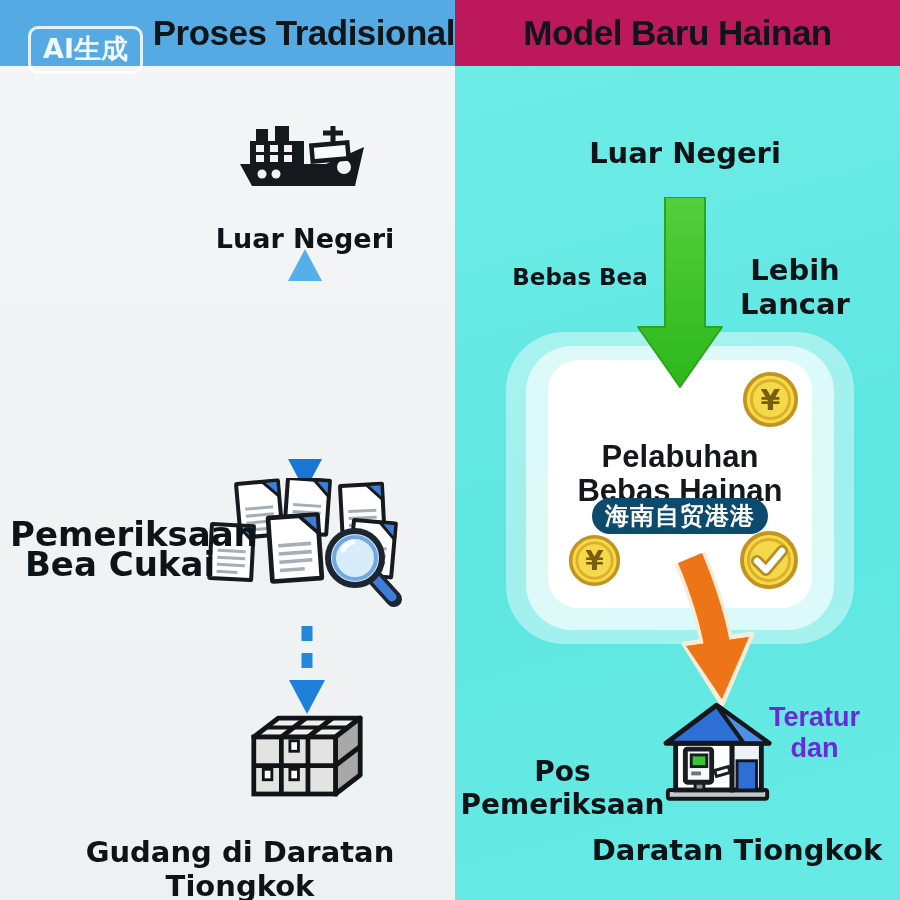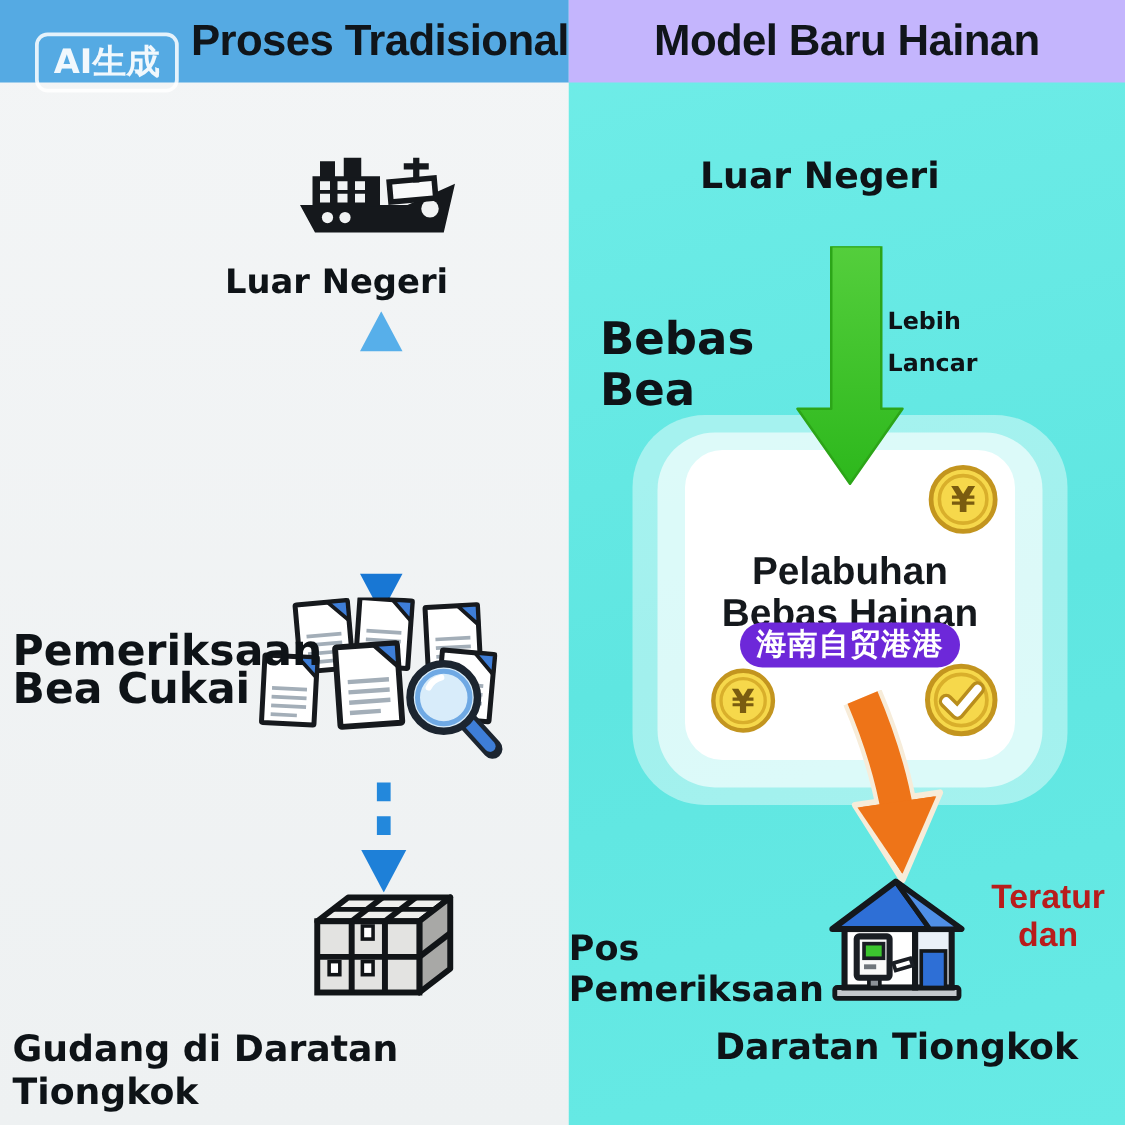--- a/index.html
+++ b/index.html
@@ -9,37 +9,37 @@
 
   .abs { position:absolute; }
 
   
   .col-left  { left:0; top:0; width:455px; height:900px; background:linear-gradient(180deg,#F3F5F6,#EEF1F2); }
   .col-right { left:455px; top:0; width:445px; height:900px; background:linear-gradient(165deg,#70EDE8,#5FE6E1 55%,#67EAE5); }
 
   
   .hdr { height:66px; line-height:66px; text-align:center; font-weight:800; font-size:35px; color:#10151A; letter-spacing:-0.5px; }
   .hdr-left  { left:0; top:0; width:455px; background:#55AAE3;text-align:right; }
-  .hdr-right { left:455px; top:0; width:445px; background:#c4b5fd; }
+  .hdr-right { left:455px; top:0; width:445px; background:#be185d; }
 
   
   .watermark { left:28px; top:26px; padding:2px 12px 4px; border:3px solid rgba(255,255,255,.85);
     border-radius:10px; color:rgba(255,255,255,.92); font-size:27px; font-weight:700; z-index:30;
     font-family:"DejaVu Sans", sans-serif; }
 
-  .lbl { font-weight:800; color:#0E1317; text-align:left; font-family:"DejaVu Sans", sans-serif; }
+  .lbl { font-weight:800; color:#0E1317; text-align:center; font-family:"DejaVu Sans", sans-serif;margin-top:13px; }
 
   
   .glow-outer { left:506px; top:332px; width:348px; height:312px; border-radius:58px; background:rgba(255,255,255,.42); }
   .glow-mid   { left:526px; top:346px; width:308px; height:284px; border-radius:46px; background:rgba(255,255,255,.62); }
   .hub-box    { left:548px; top:360px; width:264px; height:248px; border-radius:30px; background:#FFFFFF; }
 
   .hub-title { left:548px; top:440px; width:264px; font-size:31px; line-height:34px; font-weight:800;
     color:#14181C; text-align:center; font-family:"Liberation Sans", sans-serif; }
-  .hub-badge { left:592px; top:498px; width:176px; height:36px; border-radius:18px; background:#6d28d9;
+  .hub-badge { left:592px; top:498px; width:176px; height:36px; border-radius:18px; background:#0c4a6e;
     color:#FFFFFF; font-size:24px; font-weight:700; text-align:center; line-height:36px; letter-spacing:1px; }
 
   svg { display:block; }
 </style>
 </head>
 <body>
 
 <div id="stage">
 
   <div class="abs col-left"></div>
@@ -181,23 +181,23 @@
       <rect x="42" y="30" width="9" height="11"></rect>
       <rect x="14" y="60" width="9" height="11"></rect>
       <rect x="42" y="60" width="9" height="11"></rect>
     </g>
   </svg>
 
   <div class="abs lbl" style="left:10px; top:822px; width:460px; font-size:29px;">Gudang di Daratan Tiongkok</div>
 
   <div class="abs lbl" style="left:560px; top:123px; width:250px; font-size:29px;">Luar Negeri</div>
 
-  <div class="abs lbl" style="left:480px; top:251px; width:200px; font-size:36px;">Bebas Bea</div>
-
-  <div class="abs lbl" style="left:710px; top:240px; width:170px; font-size:19px; line-height:34px;">
+  <div class="abs lbl" style="left:480px; top:251px; width:200px; font-size:23px;">Bebas Bea</div>
+
+  <div class="abs lbl" style="left:710px; top:240px; width:170px; font-size:29px; line-height:34px;">
     <div>Lebih</div>
     <div>Lancar</div>
   </div>
 
   <div class="abs glow-outer"></div>
   <div class="abs glow-mid"></div>
   <div class="abs hub-box"></div>
 
   <svg class="abs" style="left:630px; top:197px;" width="100" height="192" viewBox="0 0 100 192">
     <defs>
@@ -249,20 +249,20 @@
     <polygon points="56,3 110,42 84,42" fill="#4F8FE6" stroke="#14181C" stroke-width="4" stroke-linejoin="round"></polygon>
     <rect x="34" y="80" width="9" height="10" fill="#8C9298" stroke="#14181C" stroke-width="3"></rect>
     <rect x="24" y="48" width="27" height="34" fill="#FAFAFA" stroke="#1A1E24" stroke-width="5" rx="2"></rect>
     <rect x="30" y="54" width="16" height="12" fill="#3CC52F" stroke="#1A1E24" stroke-width="3"></rect>
     <rect x="30" y="71" width="10" height="4" fill="#70767C"></rect>
     <polygon points="54,70 68,66 70,72 56,76" fill="#FFFFFF" stroke="#1A1E24" stroke-width="3"></polygon>
   </svg>
 
   <div class="abs lbl" style="left:455px; top:742px; width:215px; font-size:28px;">Pos Pemeriksaan</div>
 
-  <div class="abs" style="left:776px; top:702px; width:125px; font-size:27px; line-height:31px; font-weight:800; color:#b91c1c; text-align:center; font-family:'Liberation Sans', sans-serif;">
+  <div class="abs" style="left:752px; top:702px; width:125px; font-size:27px; line-height:31px; font-weight:800; color:#6d28d9; text-align:center; font-family:'Liberation Sans', sans-serif;">
     <div>Teratur</div>
     <div>dan</div>
   </div>
 
   <div class="abs lbl" style="left:572px; top:820px; width:330px; font-size:29px;">Daratan Tiongkok</div>
 
 </div>
 
 </body></html>

